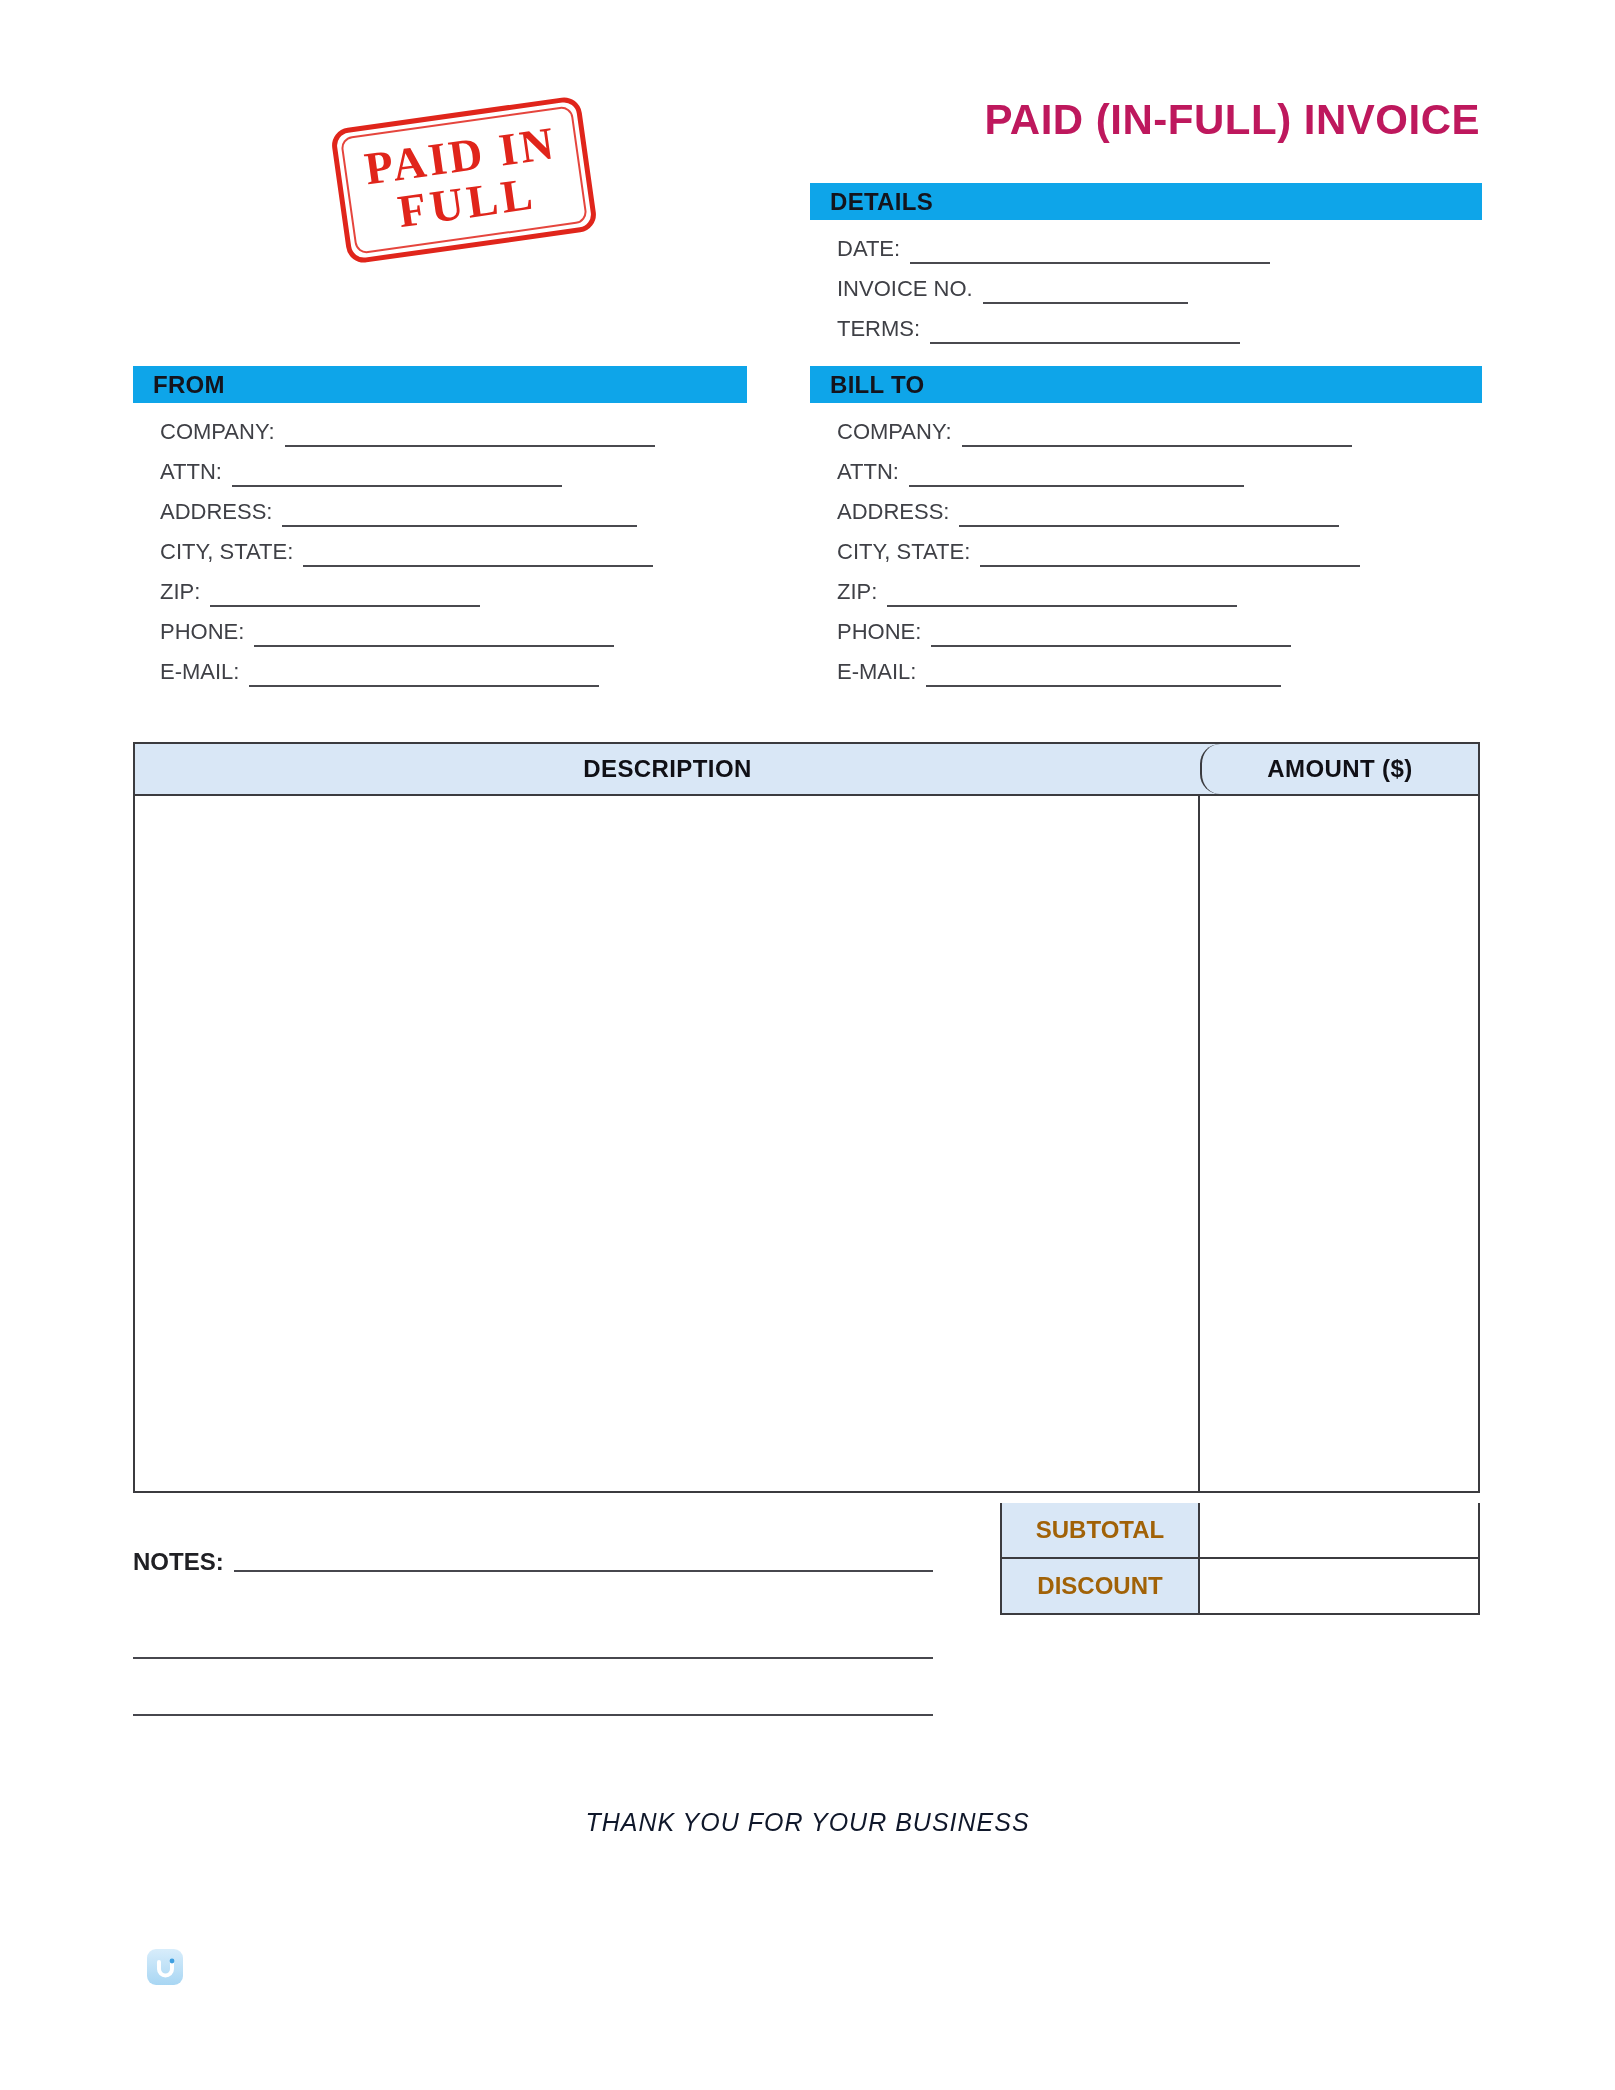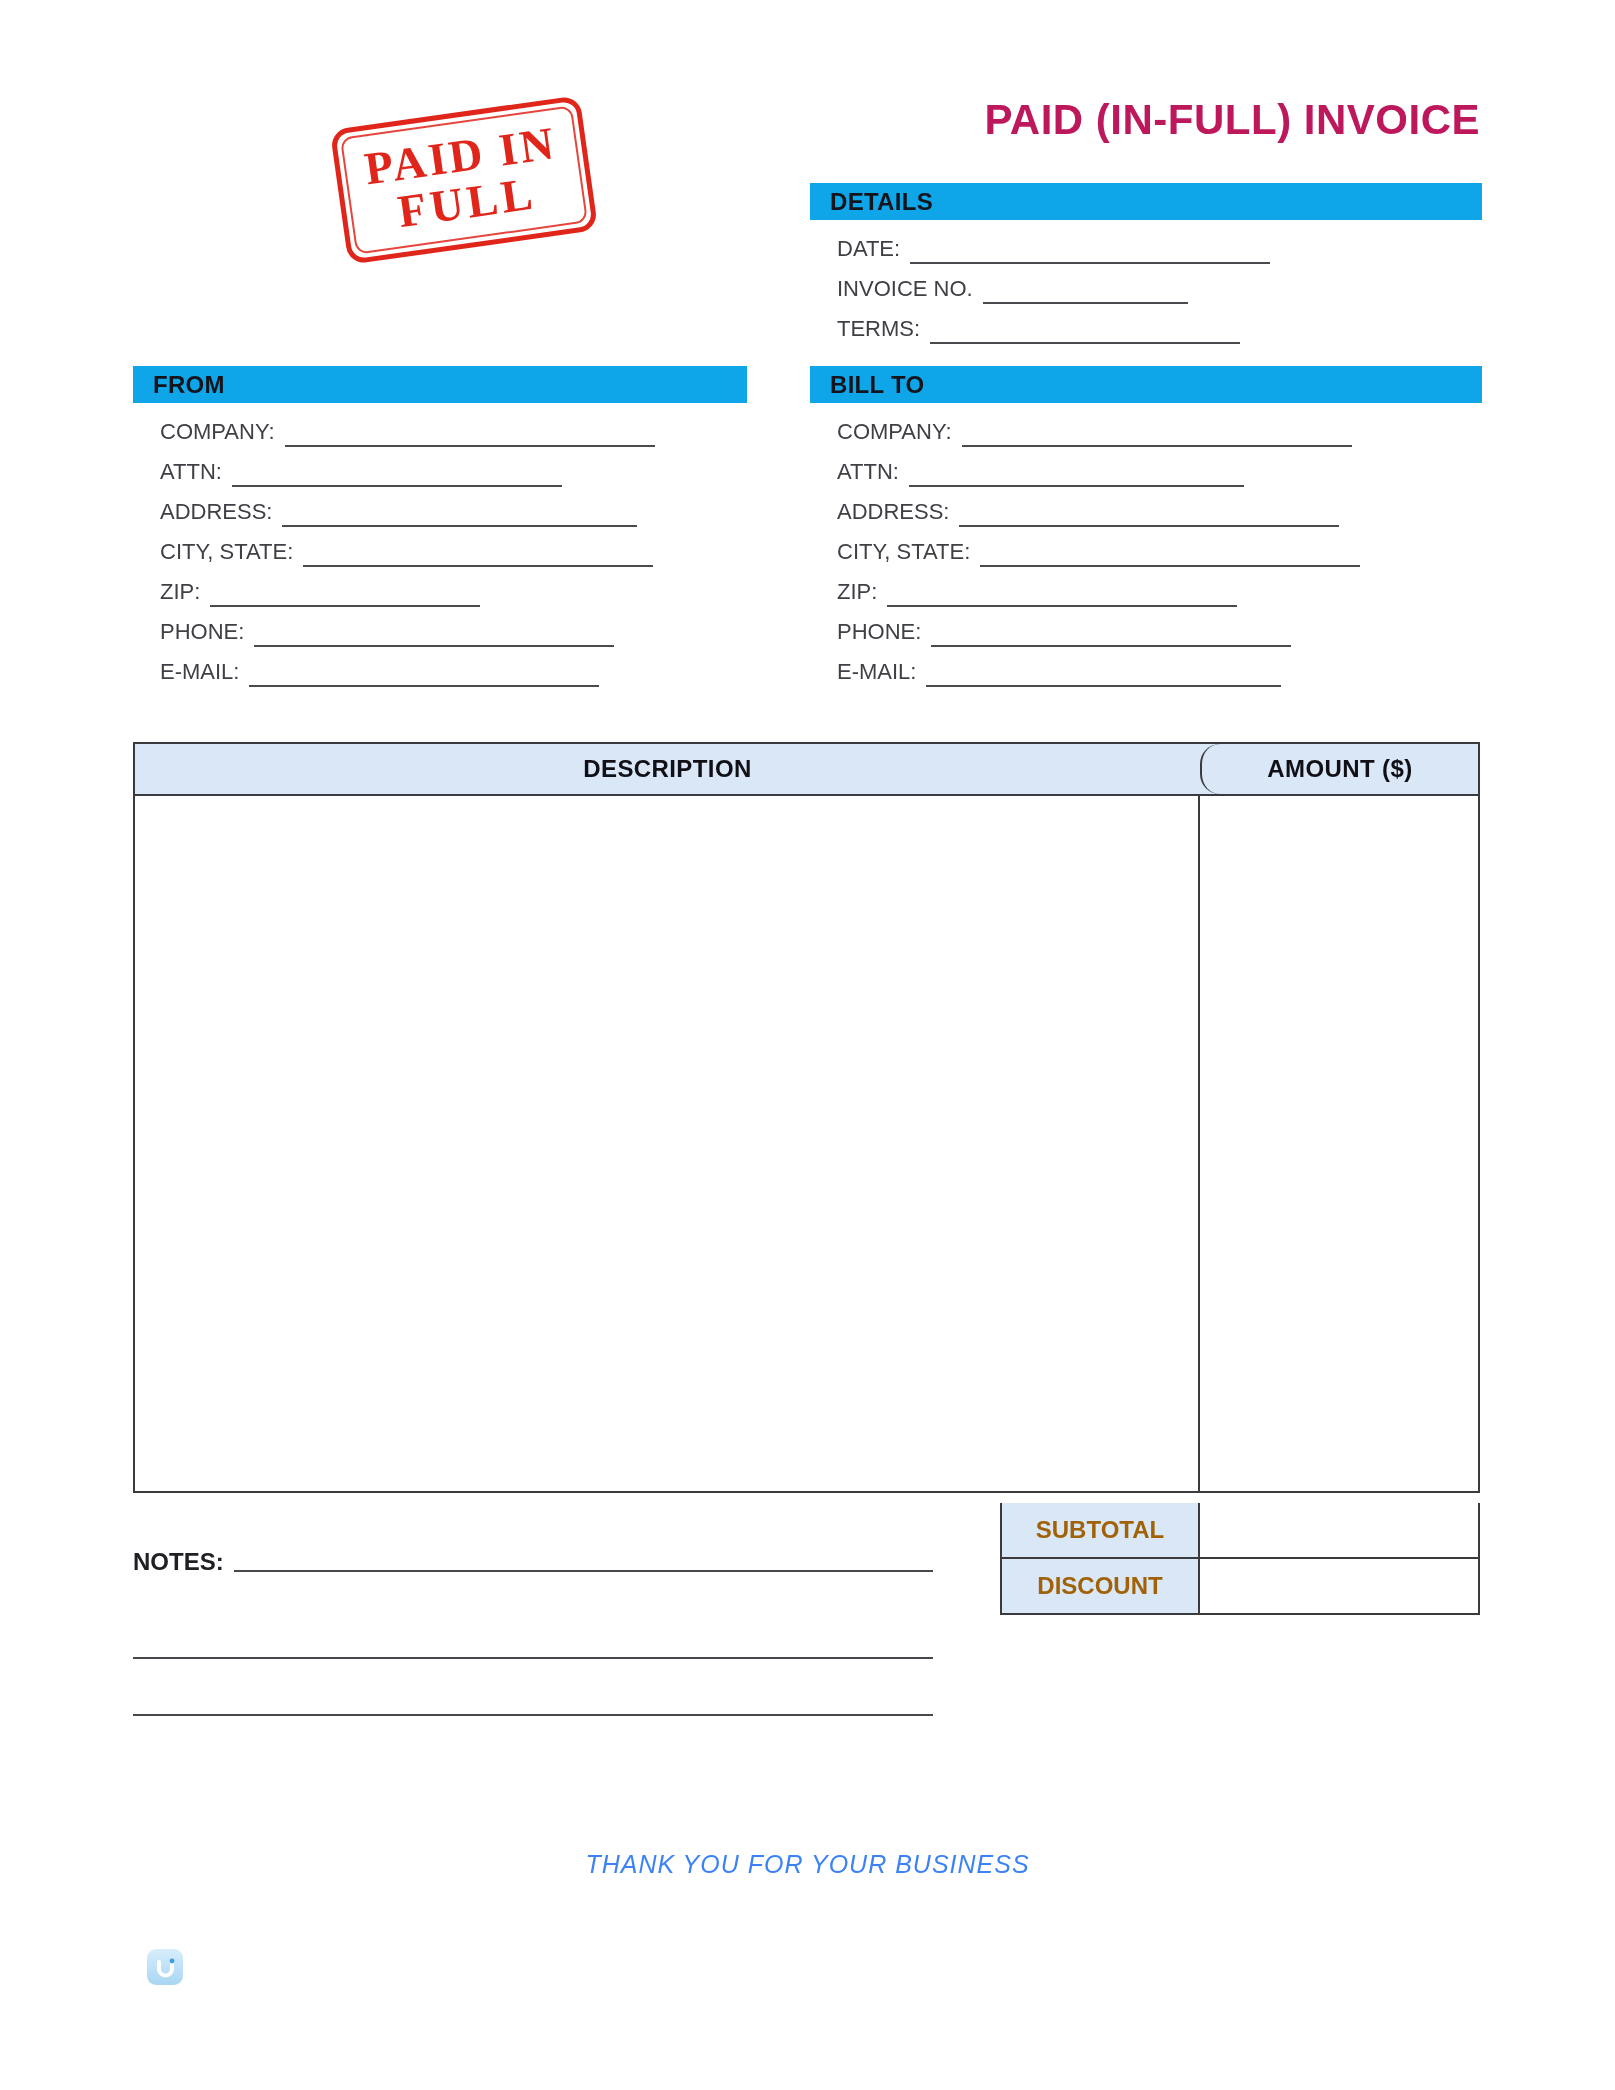--- a/index.html
+++ b/index.html
@@ -183,23 +183,22 @@
 
   
   .thankyou {
     position: absolute;
     left: 0;
     top: 1808px;
     width: 1615px;
     text-align: center;
     font-size: 25px;
     font-style: italic;
-    color: #3b82f6;
+    color: #0f172a;
     letter-spacing: 1px;
-    margin-top: 42px;
   }
   .logo {
     position: absolute;
     left: 146px;
     top: 1948px;
     width: 38px;
     height: 38px;
   }
 </style>
 </head>

